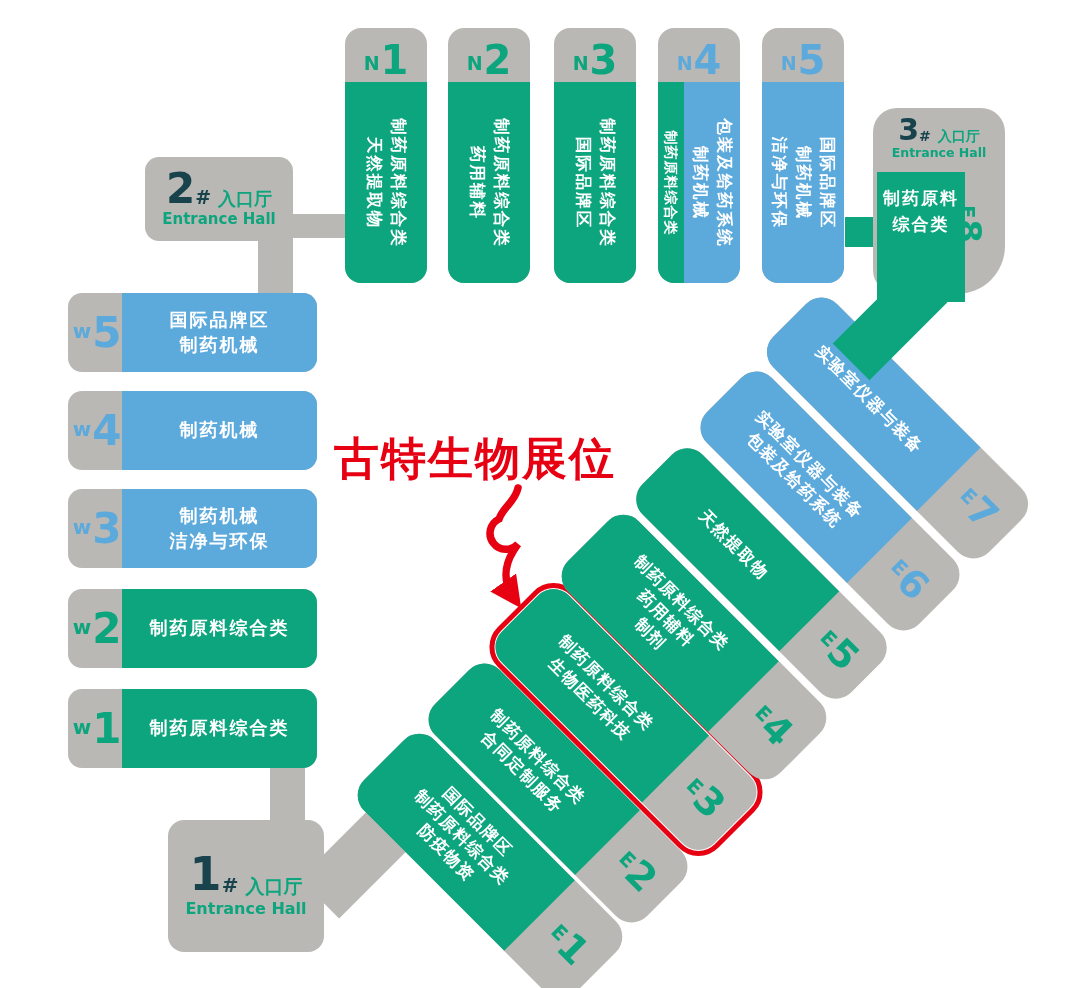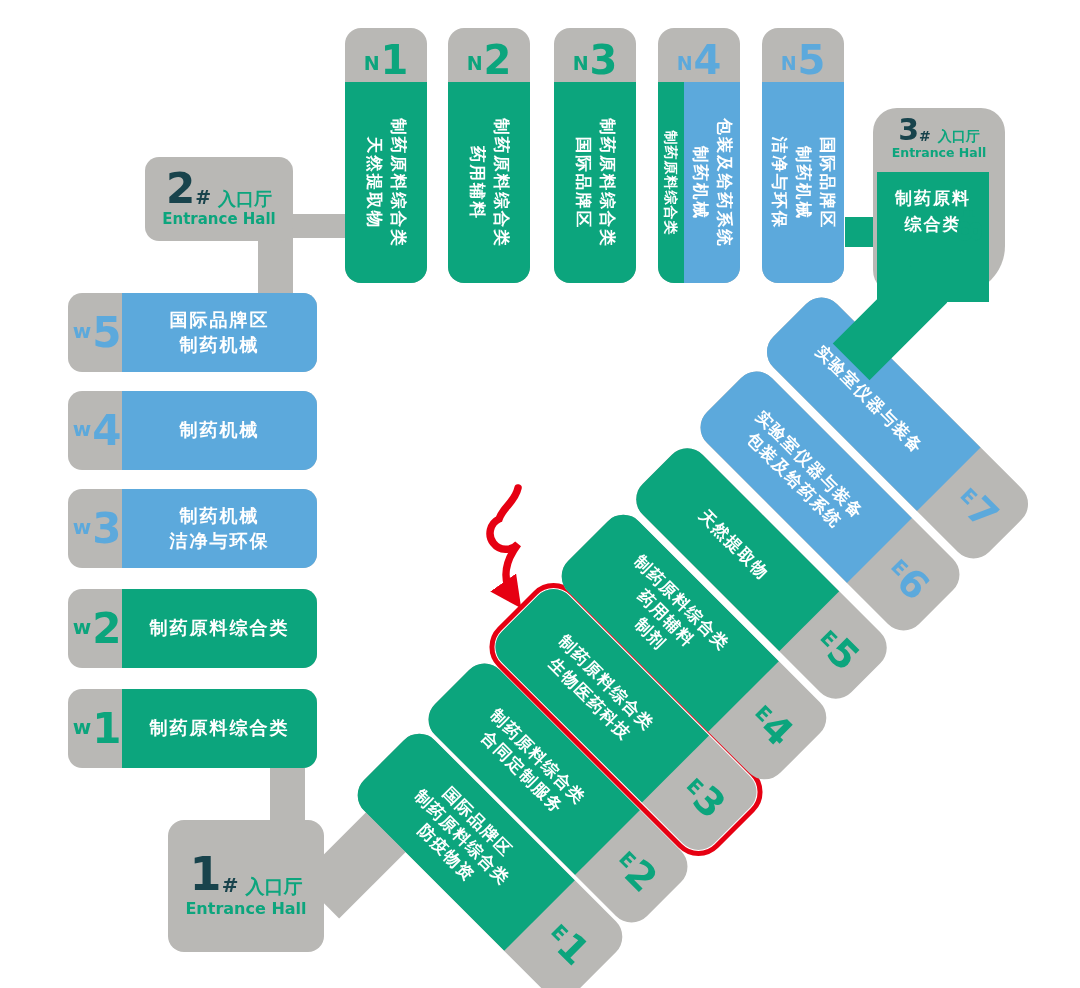--- a/index.html
+++ b/index.html
@@ -104,21 +104,21 @@
 
   <div class="ent" style="left:873px;top:108px;width:132px;height:186px;border-radius:24px 24px 48px 24px;justify-content:flex-start;padding-top:8px;box-sizing:border-box;">
     <div class="ent-top">
       <span class="ent-num dark-t" style="font-size:30px;">3</span>
         <sup class="ent-hash dark-t" style="font-size:14px;">#</sup>
       <span class="ent-zh green-t" style="font-size:14px;">入口厅</span>
     </div>
     <div class="ent-en green-t" style="font-size:12.5px;margin-top:2px;">Entrance Hall</div>
   </div>
 
-  <div class="abs green-bg" style="left:877px;top:172px;width:112px;height:130px;">
+  <div class="abs green-bg" style="left:877px;top:172px;width:88px;height:130px;">
     <div class="e8text" style="left:0;right:0;top:14px;">
       <div>制药原料</div>
       <div>综合类</div>
     </div>
   </div>
   <div class="e8label" style="left:956px;top:196px;width:52px;height:56px;">
     <span class="hlet green-t">E</span>
       <span class="hdig green-t">8</span>
   </div>
 
@@ -328,20 +328,21 @@
   <div class="eblock" style="left:745px;top:383px;width:305px;height:90px;">
     <div class="ebody blue-bg">
       <div>实验室仪器与装备</div>
     </div>
     <div class="etab">
       <span class="hlet blue-t">E</span>
         <span class="hdig blue-t">7</span>
     </div>
   </div>
 
+  <div class="booth-title">古特生物展位</div>
 
   <svg class="abs" style="left:468px;top:480px;z-index:5;" width="150" height="150" viewBox="0 0 150 150">
     <defs>
       <marker id="ah" viewBox="0 0 10 10" refX="6" refY="5" markerWidth="4.2" markerHeight="4.2" orient="auto-start-reverse">
         <path d="M 0 0 L 10 5 L 0 10 z" fill="#E60012"></path>
       </marker>
     </defs>
     <path d="M 50 8 C 47 22, 35 27, 31 39 A 16 16 0 1 0 50 64 C 38 80, 32 98, 46 118" fill="none" stroke="#E60012" stroke-width="7.5" stroke-linecap="round" marker-end="url(#ah)"></path>
   </svg>
 

